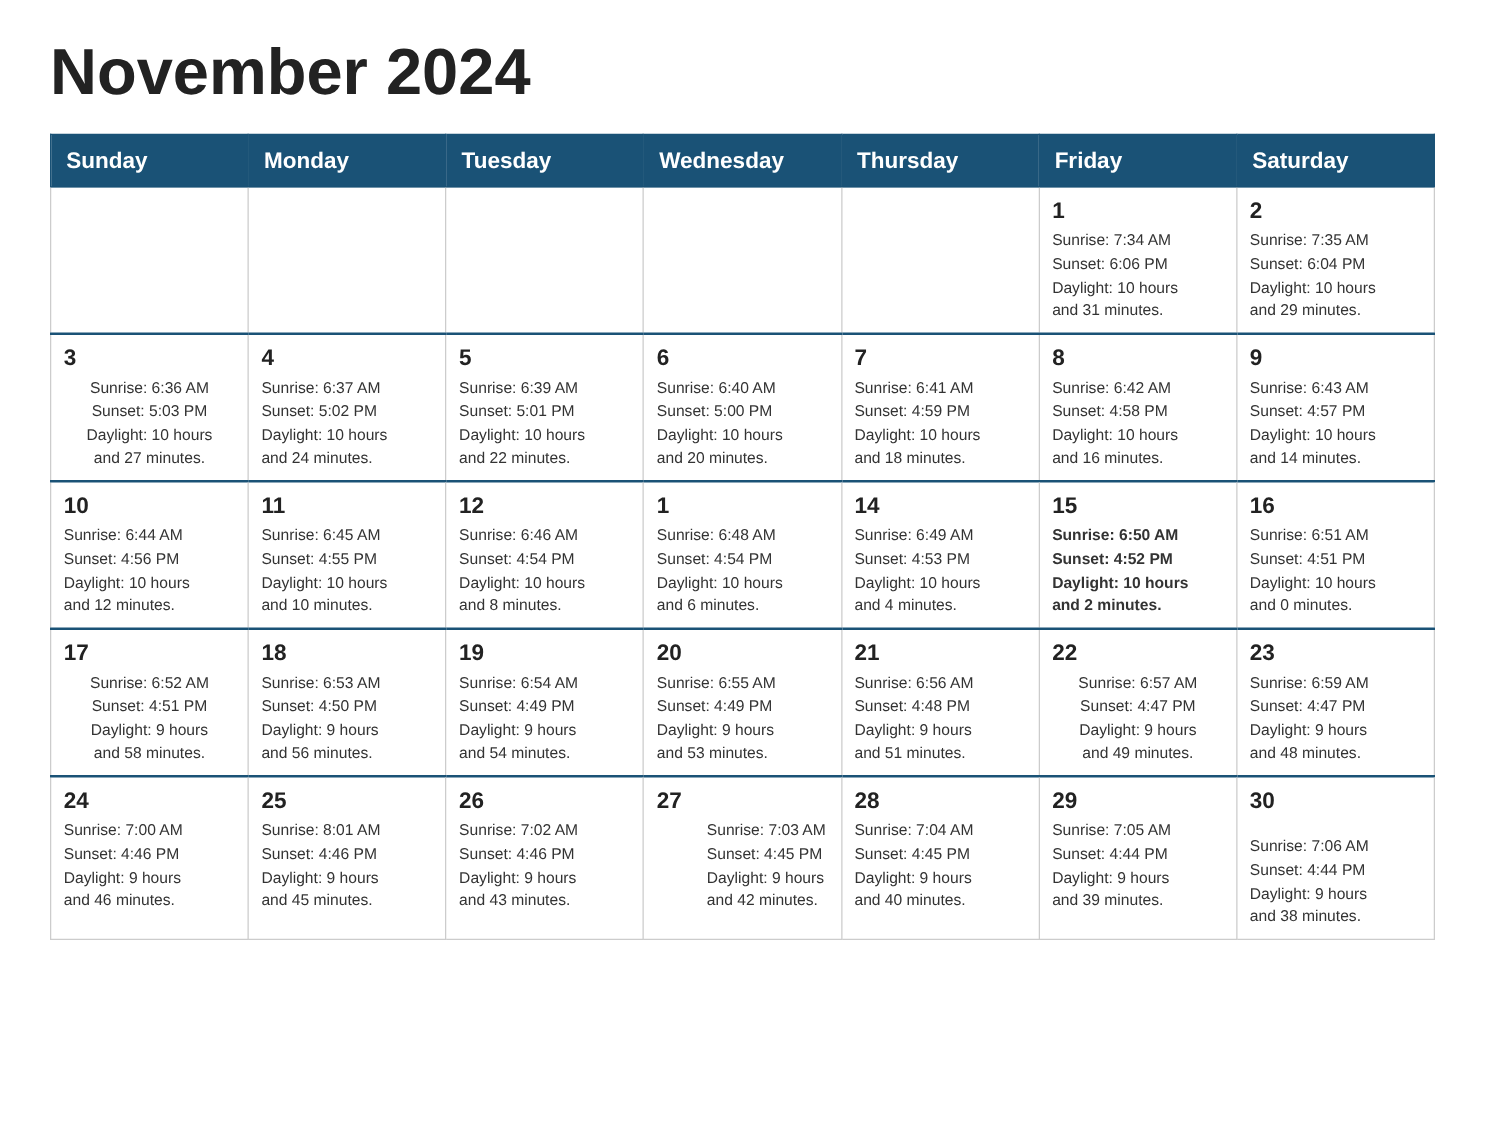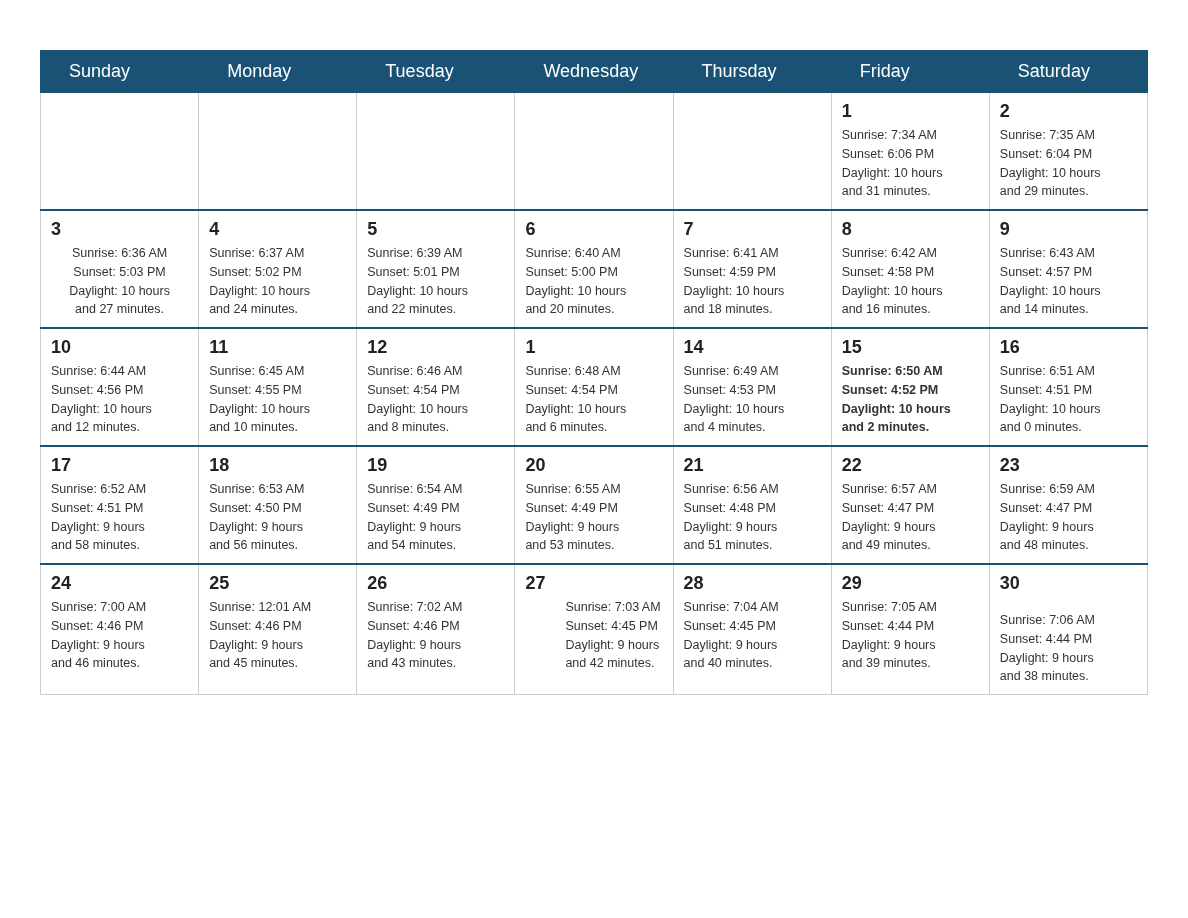--- a/index.html
+++ b/index.html
@@ -59,22 +59,22 @@
     }
     .calendar {
       width: 100%;
       border-collapse: collapse;
       border: 1px solid #aaa;
     }
     .calendar th {
       background: #1a5276;
       color: #fff;
       font-size: 18px;
-      font-weight: normal;
-      padding: 10px 28px;
+      font-weight: bold;
+      padding: 10px 12px;
       text-align: left;
       border: 1px solid #1a5276;
     }
     .calendar td {
       vertical-align: top;
       padding: 8px 10px;
       border: 1px solid #ccc;
       width: 14.28%;
       height: 110px;
       background: #fff;
@@ -95,20 +95,21 @@
     }
     .row-divider td {
       border-top: 2px solid #1a5276;
     }
   </style>
 </head>
 <body>
 
 <div class="header">
   <div class="title-block">
+    <div class="month-title">November 2024</div>
   </div>
 </div>
 
 <table class="calendar">
   <thead>
     <tr>
     <th>Sunday</th>
         <th>Monday</th>
         <th>Tuesday</th>
         <th>Wednesday</th>
@@ -237,21 +238,21 @@
           <div class="day-number">16</div>
           <div class="day-info" style="white-space: pre-line;">Sunrise: 6:51 AM
 Sunset: 4:51 PM
 Daylight: 10 hours
 and 0 minutes.</div>
         </td>
       </tr>
       <tr class="row-divider">
         <td>
           <div class="day-number">17</div>
-          <div class="day-info" style="white-space: pre-line;">Sunrise: 6:52 AM
+          <div class="day-info" style="white-space: pre-line; text-align: center;">Sunrise: 6:52 AM
 Sunset: 4:51 PM
 Daylight: 9 hours
 and 58 minutes.</div>
         </td>
         <td>
           <div class="day-number">18</div>
           <div class="day-info" style="white-space: pre-line;">Sunrise: 6:53 AM
 Sunset: 4:50 PM
 Daylight: 9 hours
 and 56 minutes.</div>
@@ -272,21 +273,21 @@
         </td>
         <td>
           <div class="day-number">21</div>
           <div class="day-info" style="white-space: pre-line;">Sunrise: 6:56 AM
 Sunset: 4:48 PM
 Daylight: 9 hours
 and 51 minutes.</div>
         </td>
         <td>
           <div class="day-number">22</div>
-          <div class="day-info" style="white-space: pre-line;">Sunrise: 6:57 AM
+          <div class="day-info" style="white-space: pre-line; text-align: center;">Sunrise: 6:57 AM
 Sunset: 4:47 PM
 Daylight: 9 hours
 and 49 minutes.</div>
         </td>
         <td>
           <div class="day-number">23</div>
           <div class="day-info" style="white-space: pre-line;">Sunrise: 6:59 AM
 Sunset: 4:47 PM
 Daylight: 9 hours
 and 48 minutes.</div>
@@ -295,21 +296,21 @@
       <tr class="row-divider">
         <td>
           <div class="day-number">24</div>
           <div class="day-info" style="white-space: pre-line;">Sunrise: 7:00 AM
 Sunset: 4:46 PM
 Daylight: 9 hours
 and 46 minutes.</div>
         </td>
         <td>
           <div class="day-number">25</div>
-          <div class="day-info" style="white-space: pre-line;">Sunrise: 12:01 AM
+          <div class="day-info" style="white-space: pre-line;">Sunrise: 8:01 AM
 Sunset: 4:46 PM
 Daylight: 9 hours
 and 45 minutes.</div>
         </td>
         <td>
           <div class="day-number">26</div>
           <div class="day-info" style="white-space: pre-line;">Sunrise: 7:02 AM
 Sunset: 4:46 PM
 Daylight: 9 hours
 and 43 minutes.</div>

